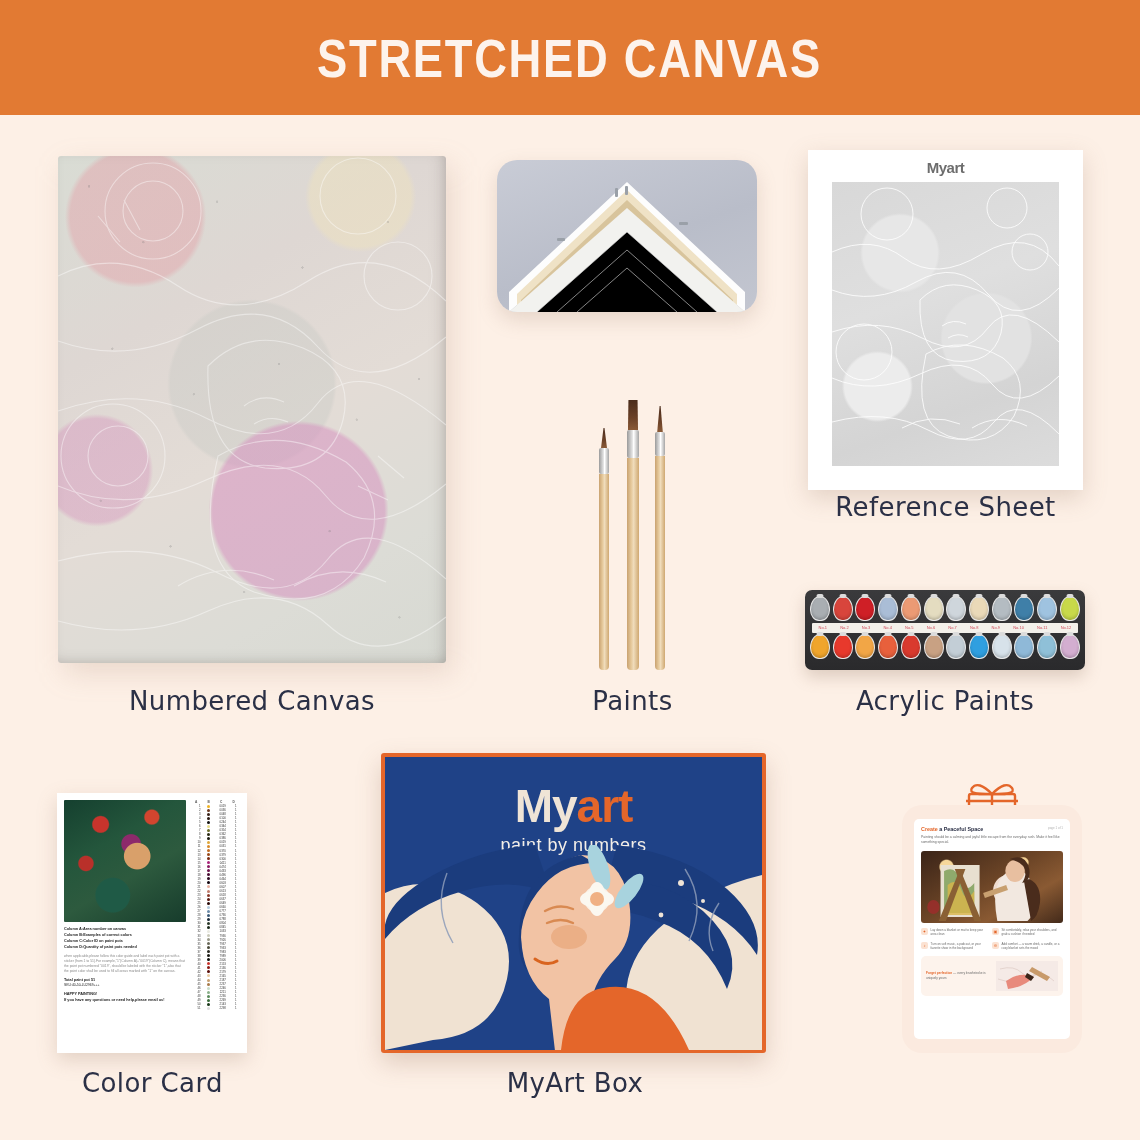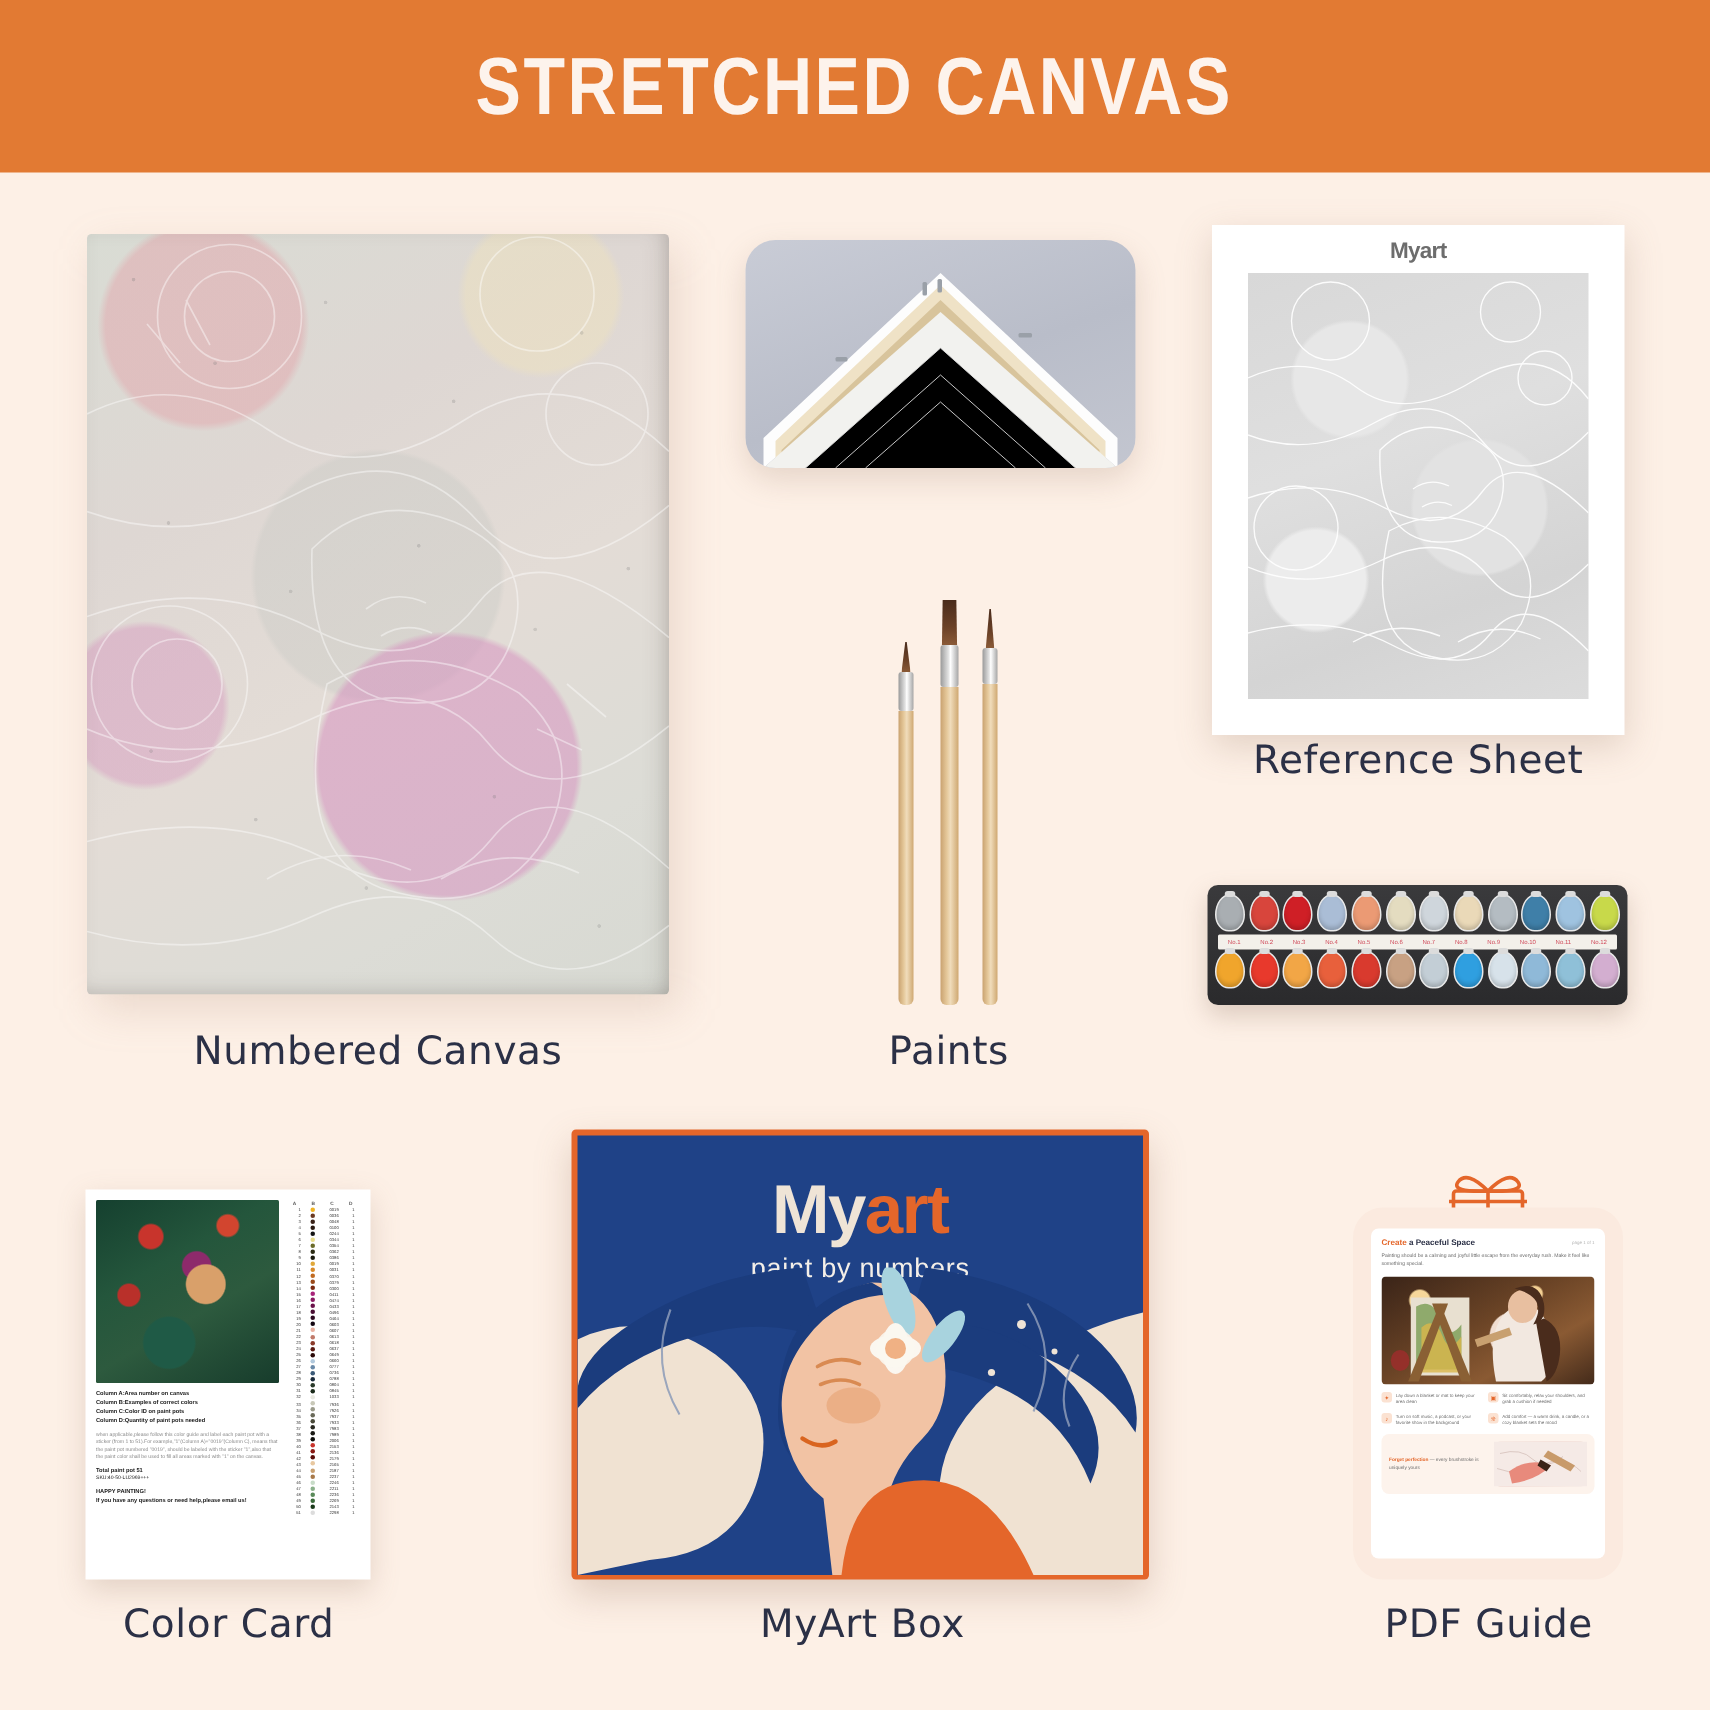--- a/index.html
+++ b/index.html
@@ -374,20 +374,21 @@
           <div class="pot" style="background: rgb(200, 161, 131);"></div>
           <div class="pot" style="background: rgb(195, 206, 214);"></div>
           <div class="pot" style="background: rgb(47, 159, 224);"></div>
           <div class="pot" style="background: rgb(215, 226, 234);"></div>
           <div class="pot" style="background: rgb(143, 185, 216);"></div>
           <div class="pot" style="background: rgb(143, 192, 216);"></div>
           <div class="pot" style="background: rgb(211, 174, 208);"></div>
         </div>
     </div>
   </div>
+  <div class="caption" style="left:805px;top:686px;width:280px;">Acrylic Paints</div>
 
   <div class="colorcard-wrap">
     <div class="colorcard-paper">
       <div class="cc-left">
         <div class="cc-art"></div>
         <div class="cc-text">
           <b>Column A:Area number on canvas</b>
           <b>Column B:Examples of correct colors</b>
           <b>Column C:Color ID on paint pots</b>
           <b>Column D:Quantity of paint pots needed</b>
@@ -926,15 +927,14 @@
               </g>
               <path d="M10 20 q14 -10 28 -4 q-10 10 -26 12 z" fill="#E88A7C"></path>
               <path d="M36 6 l18 10 l-3 4 l-18 -10 z" fill="#C89A6A"></path>
               <path d="M31 12 l7 4 l-3 4 l-6 -4 z" fill="#3A2418"></path>
             </svg>
           </div>
         </div>
       </div>
     </div>
   </div>
-  <div class="caption" style="left:880px;top:1068px;width:225px;">PDF Guide</div>
 
 </div>
 
 </body></html>

